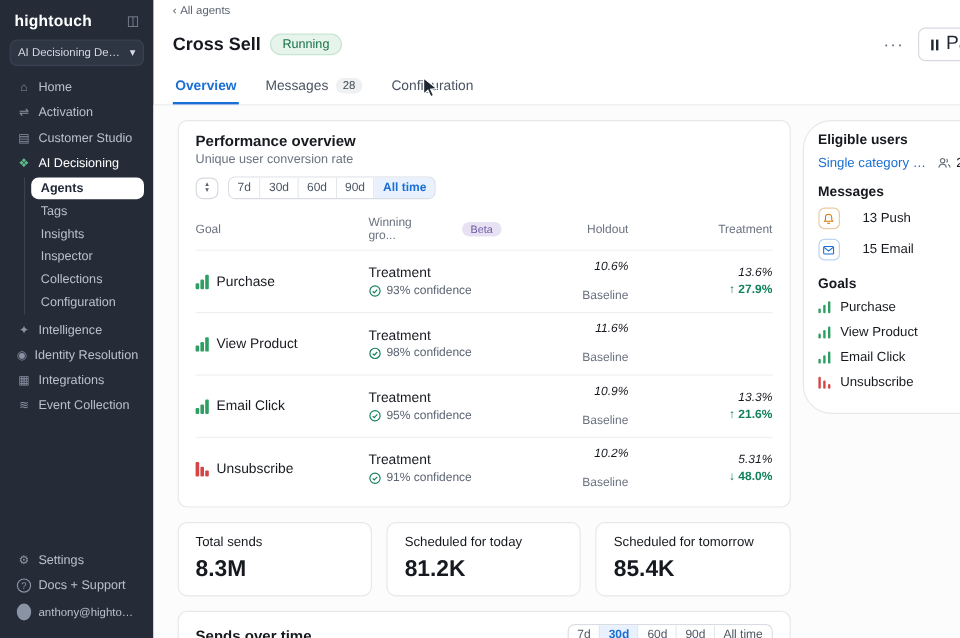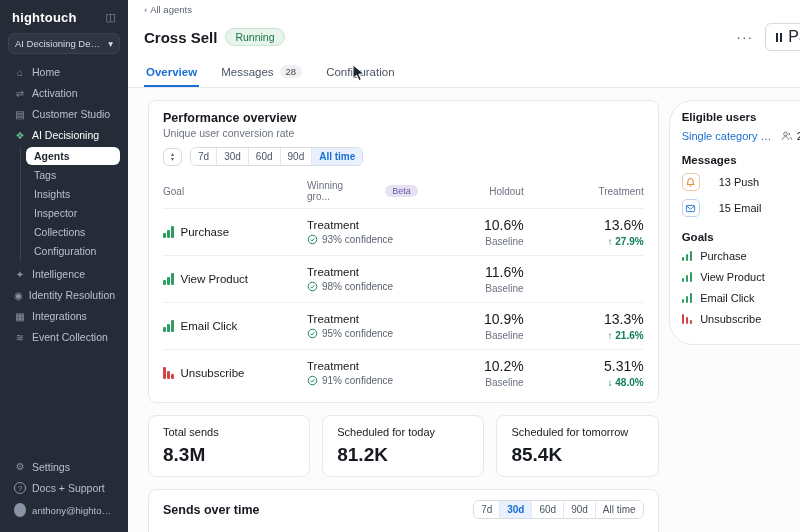--- a/index.html
+++ b/index.html
@@ -72,22 +72,22 @@
   .bars i { width:2.5px; background:#2E9E63; border-radius:1px; display:block; }
   .bars i:nth-child(1){height:5px} .bars i:nth-child(2){height:8px} .bars i:nth-child(3){height:12px}
   .bars.red i { background:#D64545; }
   .bars.red i:nth-child(1){height:12px} .bars.red i:nth-child(2){height:8px} .bars.red i:nth-child(3){height:5px}
   .bars.sm { height:10px; } .bars.sm i:nth-child(1){height:4px} .bars.sm i:nth-child(2){height:7px} .bars.sm i:nth-child(3){height:10px}
   .bars.sm.red i:nth-child(1){height:10px} .bars.sm.red i:nth-child(2){height:7px} .bars.sm.red i:nth-child(3){height:4px}
   .win-name { font-size:11.5px; color:#16191F; }
   .conf { display:flex; align-items:center; gap:4px; font-size:10px; color:#5B6472; margin-top:3px; }
   .cicon { width:11px; height:11px; color:#12805C; }
   .num-cell { text-align:right; }
-  .num-cell .val { font-size:14px; color:#16191F; }
-  .num-cell .sub { font-size:10px; color:#6B7280; margin-top:3px; }
+  .num-cell .val { font-size:10px; color:#16191F;font-style:italic; }
+  .num-cell .sub { font-size:10px; color:#6B7280; margin-top:13px; }
   .delta { font-size:10px; color:#12805C; margin-top:3px; font-weight:bold; }
 
   
   .eligible { padding:10px 12px; font-size:11px; color:#16191F;border-radius:24px; }
   .sec-title { font-size:11.5px; font-weight:bold; color:#16191F; margin-bottom:7px; }
   .aud-row { display:flex; align-items:center; justify-content:space-between; gap:6px; margin-bottom:12px; }
   .aud-link { color:#1A6FD4; cursor:pointer; text-decoration:none; white-space:nowrap; overflow:hidden; text-overflow:ellipsis; max-width:96px; font-size:11px; }
   .aud-count { display:flex; align-items:center; gap:4px; color:#16191F; font-size:11px; }
   .aud-count svg { color:#6B7280; }
   .msg-row { display:flex; align-items:center; gap:19px; margin-bottom:8px; }

